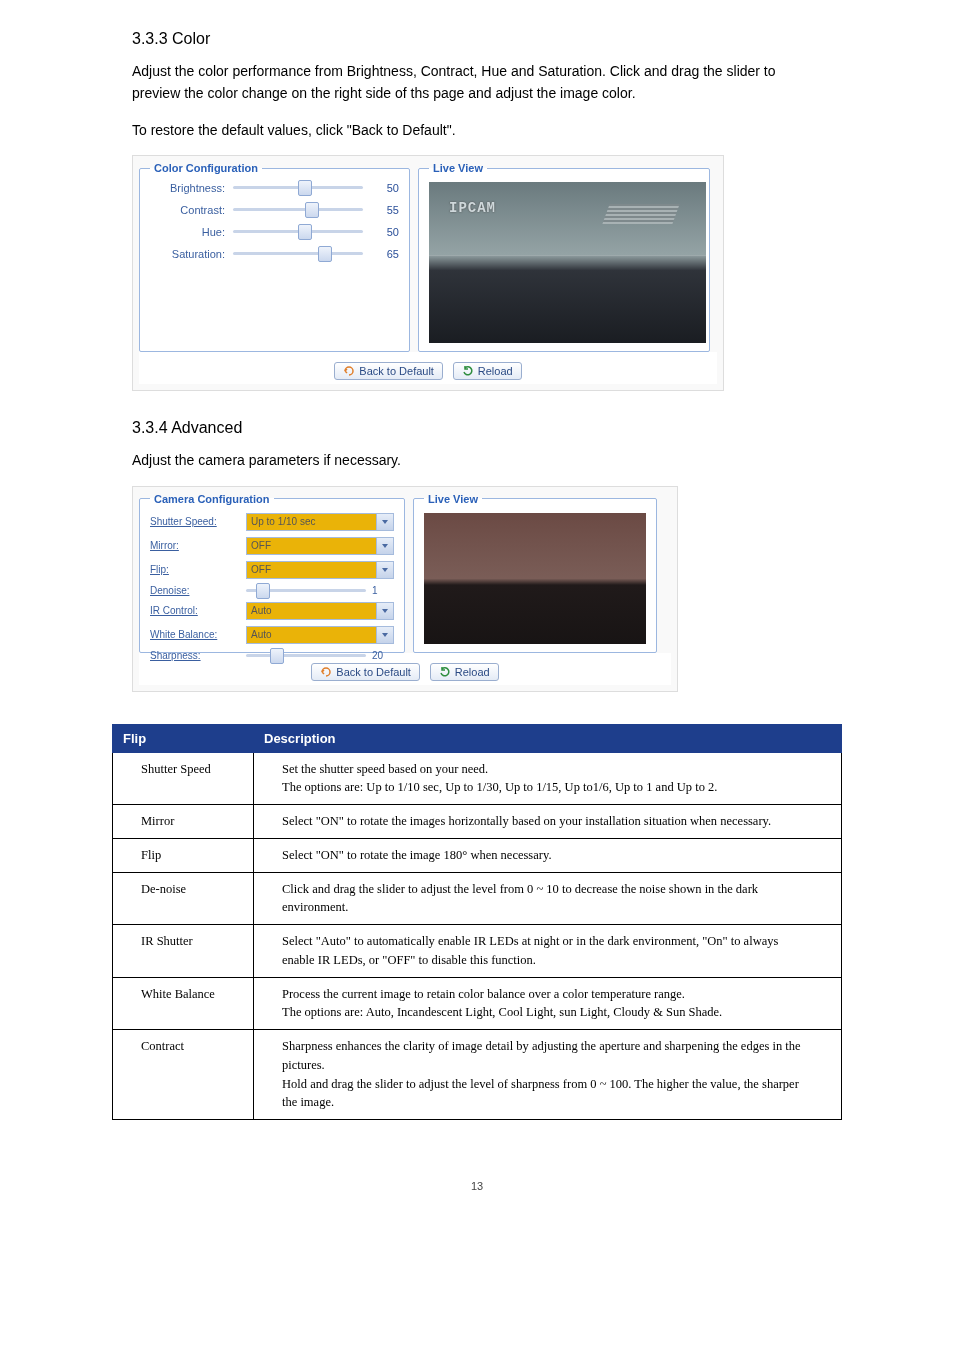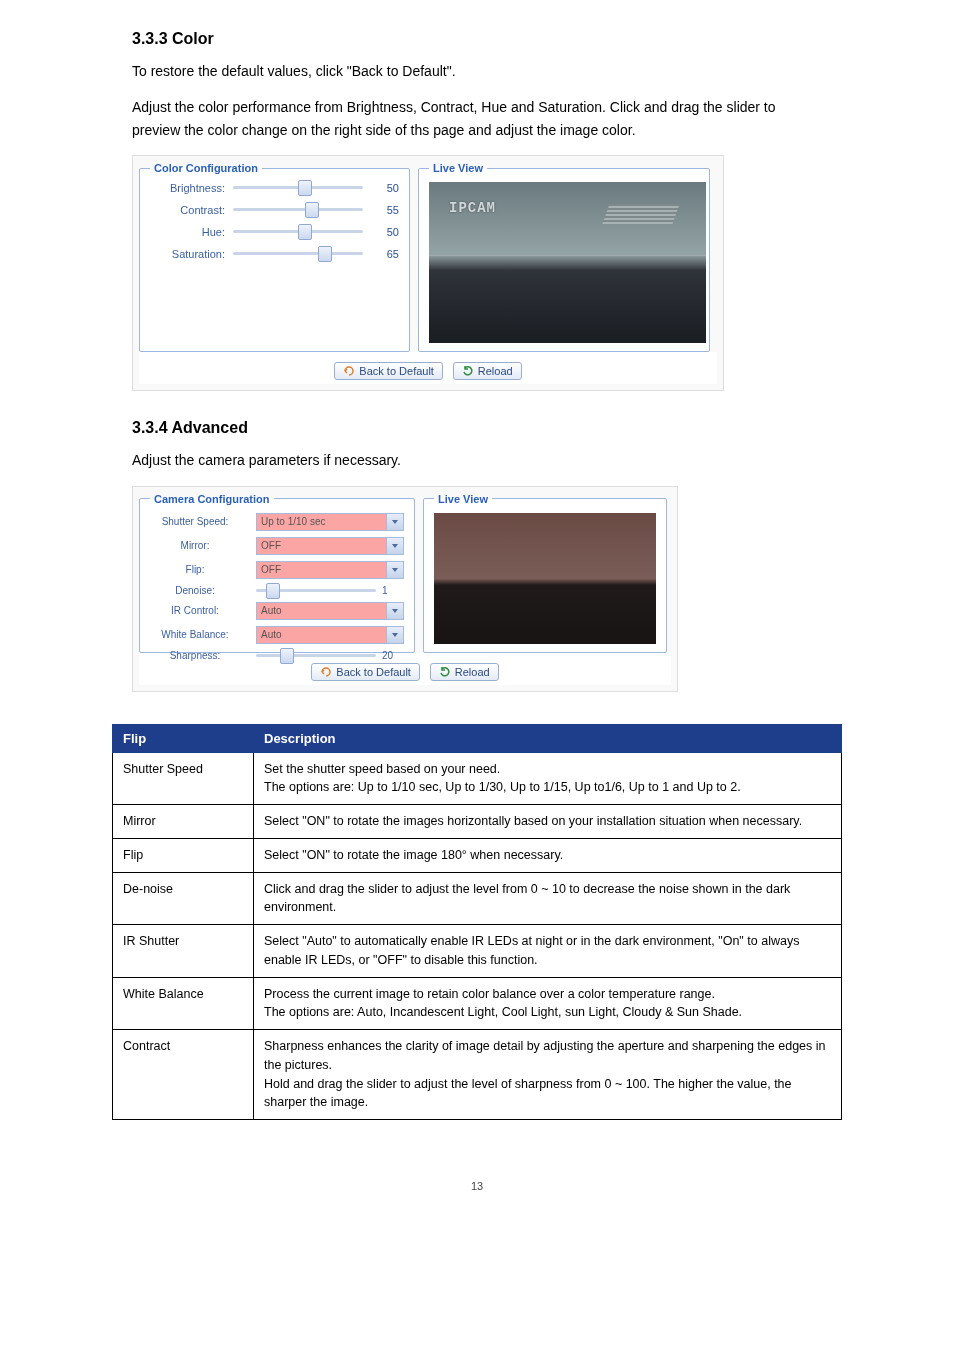--- a/index.html
+++ b/index.html
@@ -14,21 +14,21 @@
     margin: 0 auto;
     padding: 30px 0 40px 0;
     box-sizing: border-box;
   }
   .content {
     padding: 0 132px;
   }
   h3 {
     font-size: 16px;
     margin: 0 0 12px 0;
-    font-weight: bold;
+    font-weight: normal;
   }
   p {
     font-size: 14px;
     line-height: 1.6;
     margin: 0 0 14px 0;
   }
 
   
   .panel-wrap {
     border: 1px solid #ddd;
@@ -140,28 +140,28 @@
   }
 
   
   .cam-config { width: 262px; height: 160px; }
   .cam-row {
     display: flex; align-items: center;
     margin-bottom: 6px;
     font-size: 10px;
     color: #3a5fa0;
   }
-  .cam-row .lbl { width: 90px; text-align: center; margin-right: 16px; }
+  .cam-row .lbl { width: 90px; text-align: left; margin-right: 6px; text-decoration: underline; }
   .combo {
     flex: 1;
     display: flex;
     border: 1px solid #a5bbdd;
     font-size: 10px;
     color: #555;
-    background: #fca5a5;
+    background: #eab308;
     height: 16px;
     align-items: center;
   }
   .combo .ctext { padding: 0 4px; flex: 1; }
   .combo .carrow {
     width: 16px; height: 16px;
     background: linear-gradient(#e6edf8, #c5d3ea);
     border-left: 1px solid #a5bbdd;
     display: flex; align-items: center; justify-content: center;
   }
@@ -191,45 +191,46 @@
     background: #1e3e8c;
     color: #fff;
     font-size: 13px;
     text-align: left;
     padding: 6px 10px;
     border: 1px solid #1e3e8c;
   }
   table.doc th:first-child { width: 120px; }
   table.doc td {
     border: 1px solid #000;
-    padding: 7px 10px;
+    padding: 7px 28px;
     font-size: 12.5px;
     line-height: 1.5;
     vertical-align: top;
+    font-family: Liberation Serif, serif;
   }
 
   .wide-content {
     padding: 0 112px;
   }
 
   .pgnum {
     text-align: center;
     font-size: 11px;
     color: #444;
     margin-top: 60px;
   }
 </style>
 </head>
 <body>
 
 <div class="page">
   <div class="content">
     <h3>3.3.3 Color</h3>
+    <p>Adjust the color performance from Brightness, Contract, Hue and Saturation. Click and drag the slider to preview the color change on the right side of ths page and adjust the image color.</p>
     <p>To restore the default values, click "Back to Default".</p>
-    <p>Adjust the color performance from Brightness, Contract, Hue and Saturation. Click and drag the slider to preview the color change on the right side of ths page and adjust the image color.</p>
 
     
     <div class="panel-wrap" style="width:578px;">
       <div class="panel-inner">
         <fieldset class="box color-config">
           <legend>Color Configuration</legend>
 
           <div class="row">
             <span class="lbl">Brightness:</span>
             <span class="slider">

